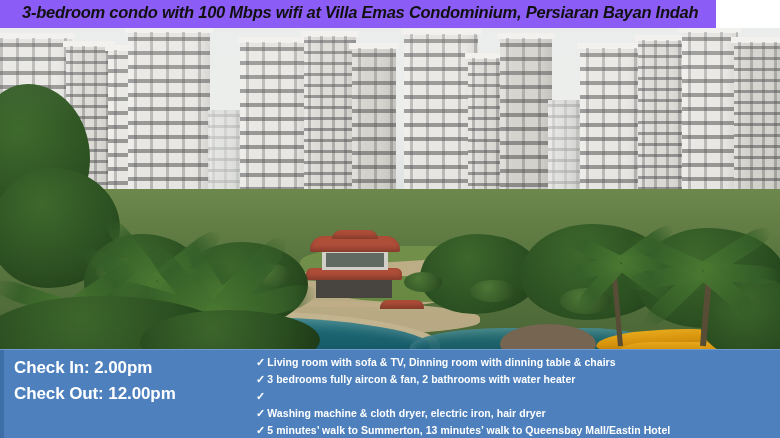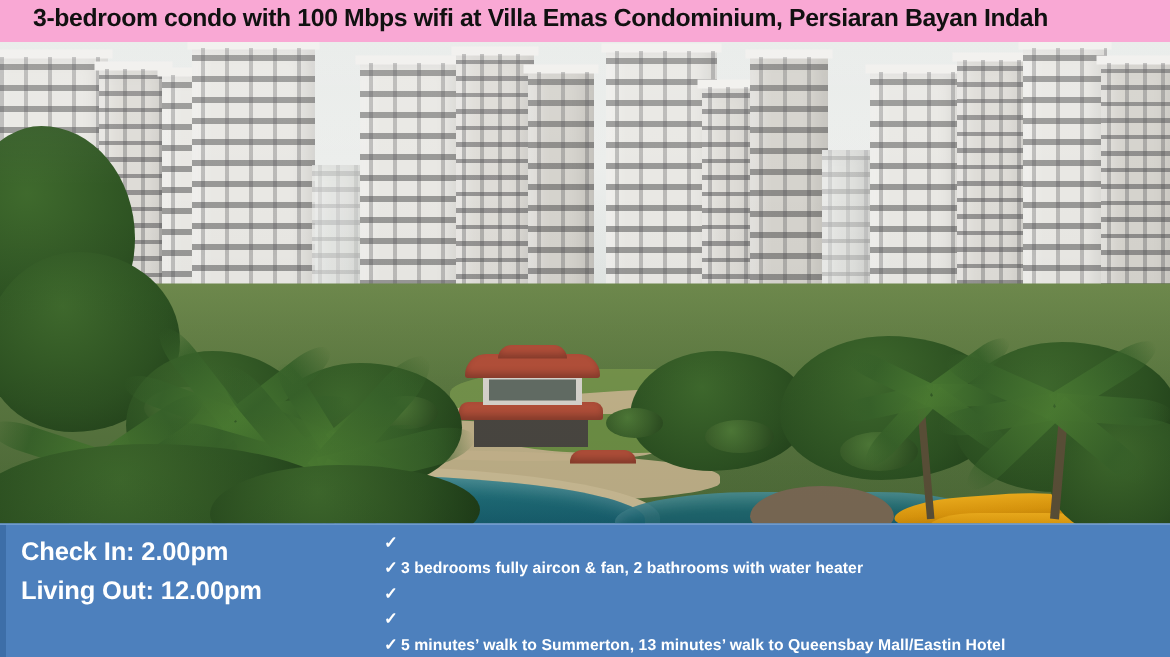--- a/index.html
+++ b/index.html
@@ -15,24 +15,25 @@
     width: 780px;
     height: 438px;
     overflow: hidden;
     background: #ffffff;
   }
 
   
   .title-bar {
     position: absolute;
     left: 0; top: 0;
-    width: 780px;
+    width: 716px;
     height: 28px;
-    background: #f9a8d4;
+    background: #8b5cf6;
     z-index: 40;
+    font-style: italic;
   }
   .title-text {
     position: absolute;
     left: 22px;
     top: 3px;
     font-size: 16.5px;
     font-weight: bold;
     color: #111111;
     letter-spacing: -0.25px;
     white-space: nowrap;
@@ -470,36 +471,38 @@
     <div class="treemass" style="left:-20px;top:268px;width:250px;height:80px;"></div>
     <div class="treemass" style="left:140px;top:282px;width:180px;height:60px;"></div>
 
     <div class="photo-haze"></div>
   </div>
 
   <div class="info-panel">
 
     <div class="panel-left">
       <div class="line">Check In: 2.00pm</div>
-      <div class="line">Living Out: 12.00pm</div>
+      <div class="line">Check Out: 12.00pm</div>
     </div>
 
     <div class="panel-right">
       <div class="feature">
         <span class="tick">✓</span>
+        <span>Living room with sofa &amp; TV, Dinning room with  dinning table &amp; chairs</span>
       </div>
       <div class="feature">
         <span class="tick">✓</span>
         <span>3 bedrooms fully aircon &amp; fan,  2 bathrooms with water heater</span>
       </div>
       <div class="feature">
         <span class="tick">✓</span>
       </div>
       <div class="feature">
         <span class="tick">✓</span>
+        <span>Washing machine &amp; cloth dryer, electric iron, hair dryer</span>
       </div>
       <div class="feature">
         <span class="tick">✓</span>
         <span>5 minutes’ walk to Summerton, 13 minutes’ walk to Queensbay Mall/Eastin Hotel</span>
       </div>
     </div>
 
   </div>
 
 </div>

